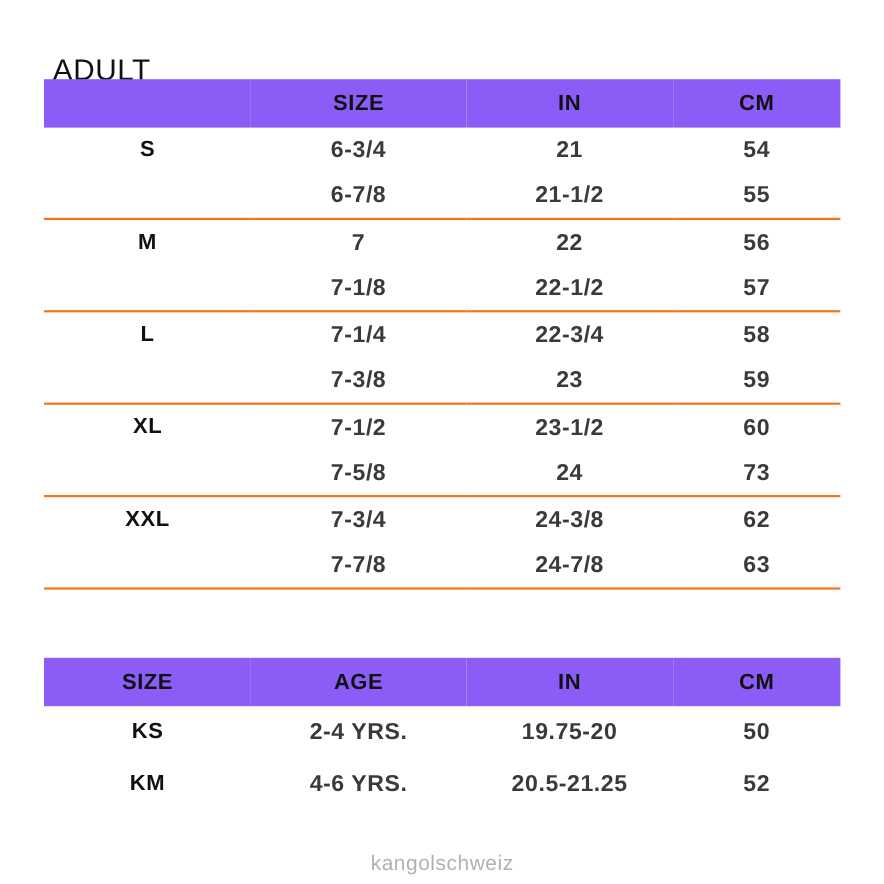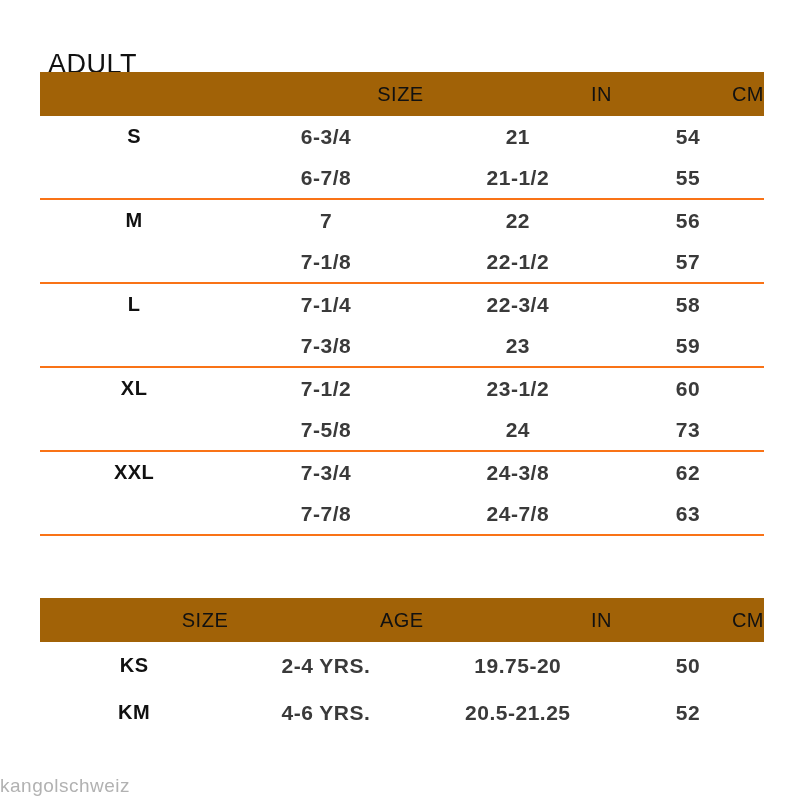--- a/index.html
+++ b/index.html
@@ -32,26 +32,26 @@
   }
   #adult-table { top: 72px; }
   #kids-table  { top: 598px; }
 
   col.c1 { width: 26%; }
   col.c2 { width: 27%; }
   col.c3 { width: 26%; }
   col.c4 { width: 21%; }
 
   .size-table th {
-    background: #a16207;
+    background: #8b5cf6;
     height: 44px;
     font-size: 20px;
-    font-weight: 400;
-    letter-spacing: 0.5px;
-    text-align: right;
+    font-weight: 700;
+    letter-spacing: 0.5px;
+    text-align: center;
     vertical-align: middle;
     color: #111111;
     padding: 0;
   }
   .size-table td {
     text-align: center;
     vertical-align: middle;
     font-size: 21px;
     font-weight: 700;
     letter-spacing: 0.5px;
@@ -67,20 +67,21 @@
     letter-spacing: 0.5px;
     color: #111111;
   }
   tr.group-end td { border-bottom: 2px solid #f97316; }
 
   #watermark {
     position: absolute;
     top: 775px;
     left: 0;
     width: 804px;
+    text-align: center;
     font-size: 19px;
     letter-spacing: 0.5px;
     color: #b2b2b2;
     line-height: 1.2;
   }
 </style>
 </head>
 <body>
 
 <h2 id="adult-heading" class="section-heading">ADULT</h2>

